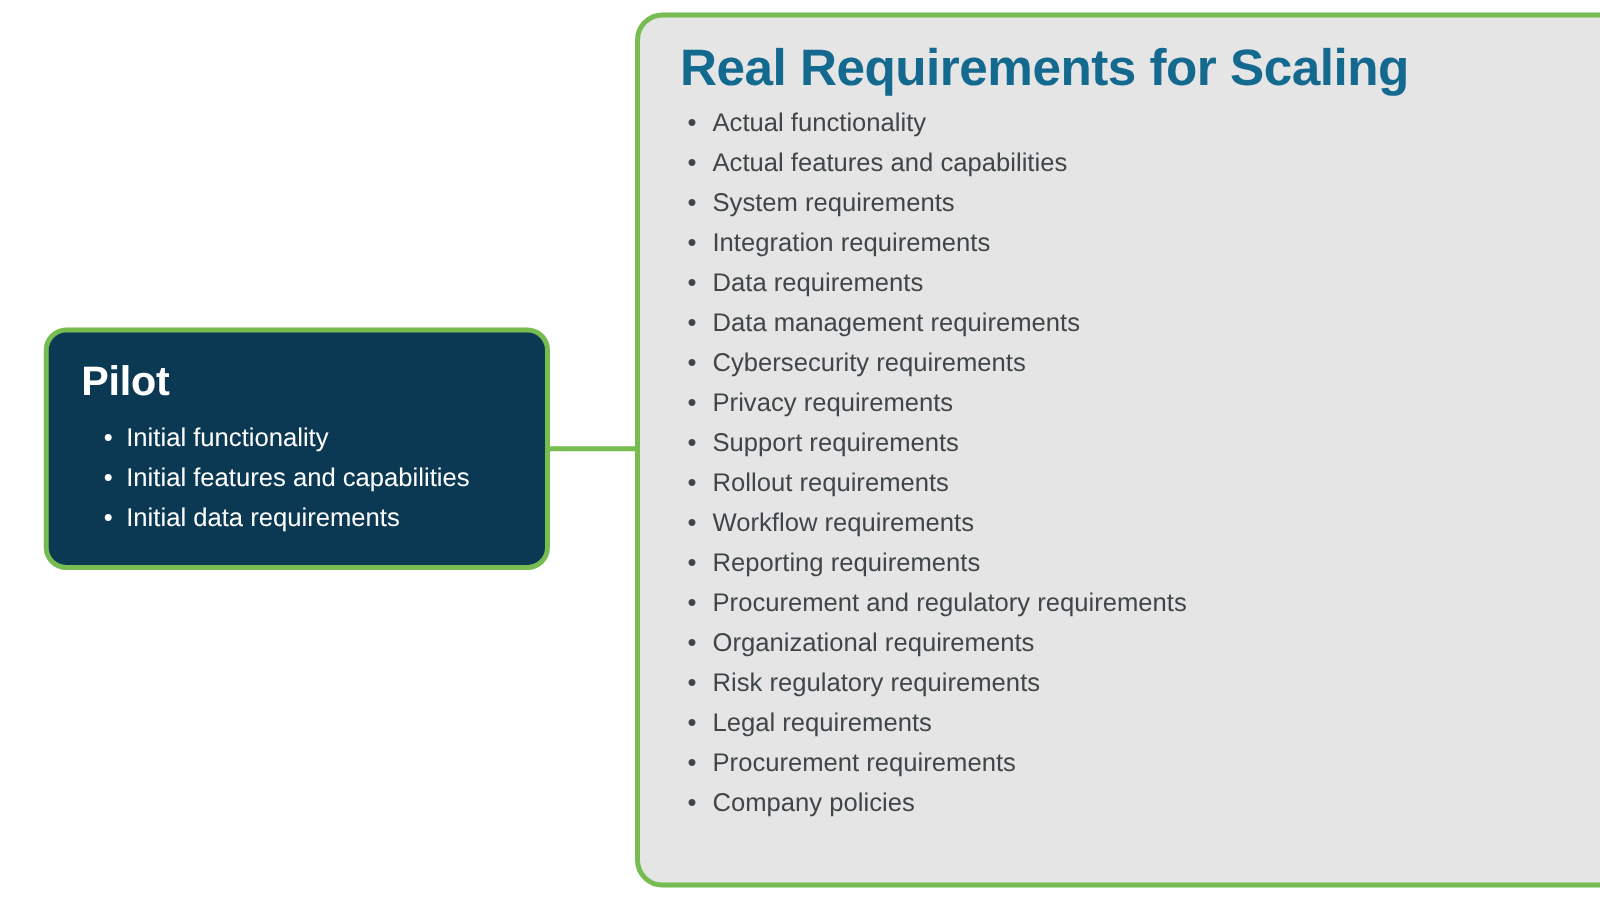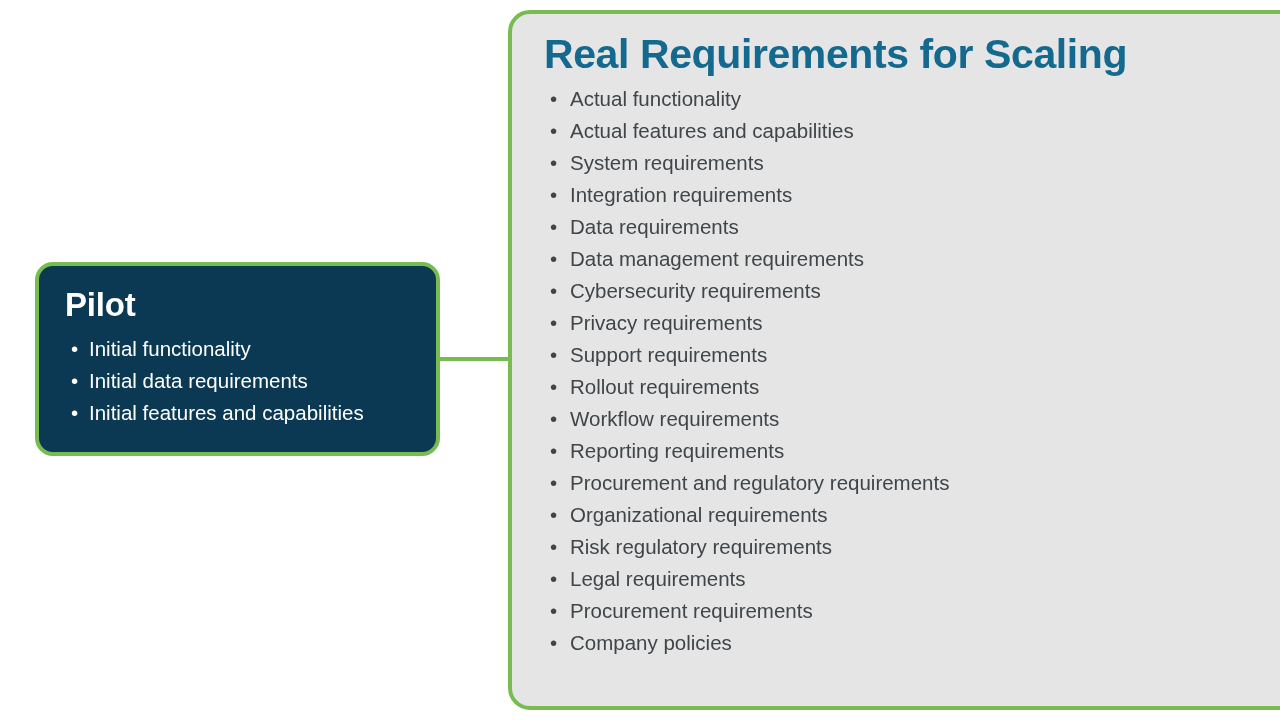--- a/index.html
+++ b/index.html
@@ -35,21 +35,21 @@
   #pilot-title {
     color: #ffffff;
     font-size: 33px;
     font-weight: bold;
     line-height: 1.05;
     margin: 0 0 10px 0;
     letter-spacing: -0.2px;
   }
   #pilot-list {
     list-style: none;
-    margin: 0;
+    margin: 12px;
     padding: 0;
   }
   #pilot-list li {
     position: relative;
     color: #ffffff;
     font-size: 20.5px;
     line-height: 32px;
     padding-left: 24px;
     white-space: nowrap;
   }
@@ -118,22 +118,22 @@
 </style>
 </head>
 <body>
 
 <div id="canvas">
 
   <div id="pilot-card">
     <div id="pilot-title">Pilot</div>
     <ul id="pilot-list">
       <li>Initial functionality</li>
+      <li>Initial features and capabilities</li>
       <li>Initial data requirements</li>
-      <li>Initial features and capabilities</li>
     </ul>
   </div>
 
   <div id="connector"></div>
 
   <div id="requirements-card">
     <div id="requirements-title">Real Requirements for Scaling</div>
     <ul id="requirements-list">
       <li>Actual functionality</li>
       <li>Actual features and capabilities</li>

